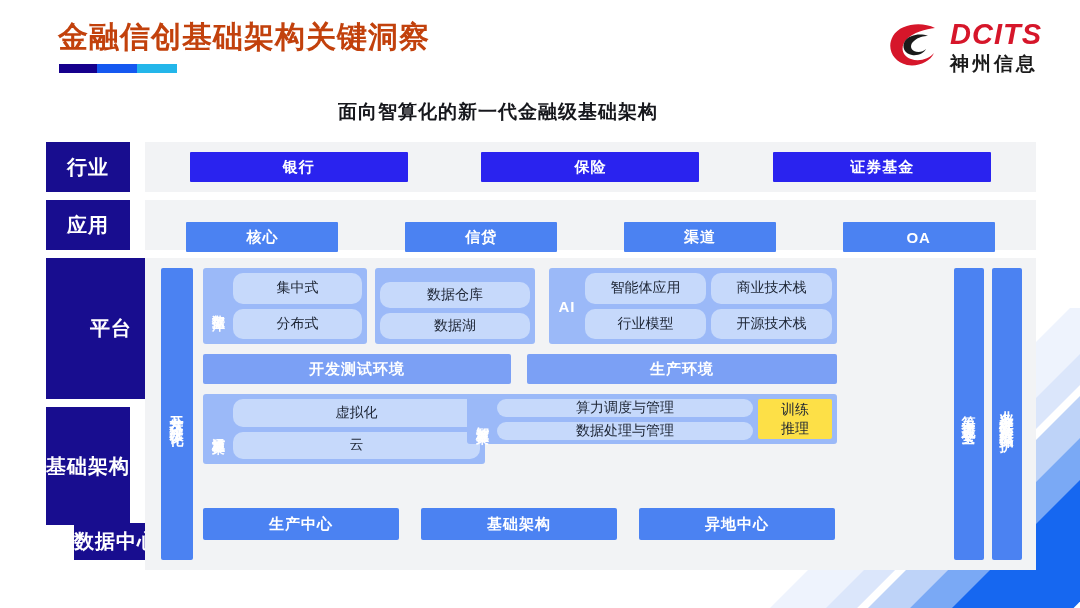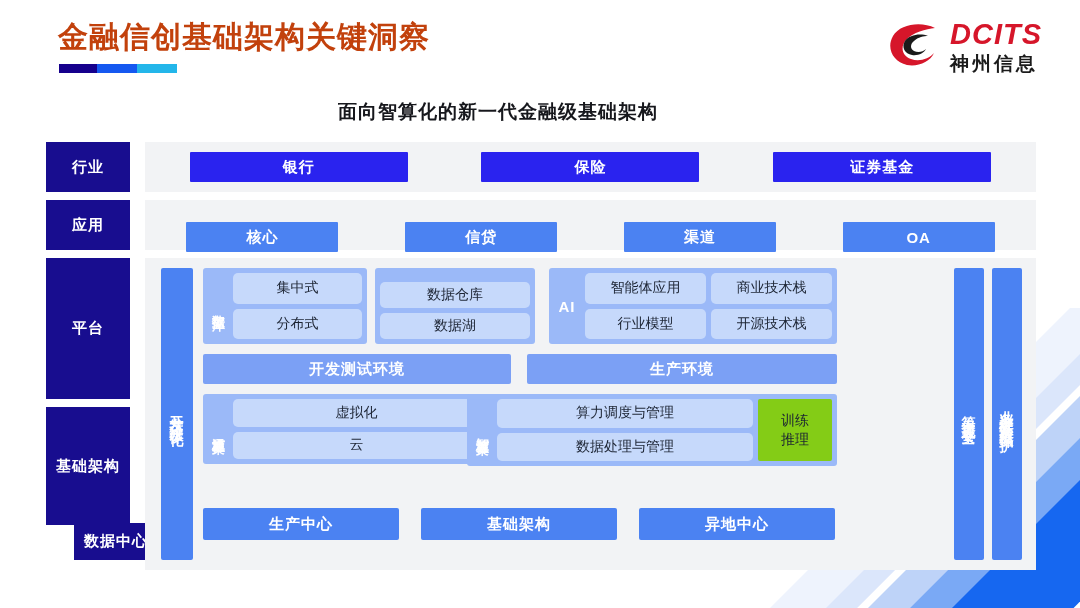--- a/index.html
+++ b/index.html
@@ -124,30 +124,30 @@
     left: 0; top: 0;
     width: 84px;
     height: 428px;
   }
   .side-box {
     position: absolute;
     left: 0;
     width: 84px;
     background: #180d8f;
     color: #ffffff;
-    font-size: 15px;
+    font-size: 20px;
     font-weight: bold;
     display: flex;
     align-items: center;
     justify-content: center;
     letter-spacing: 1px;
   }
   .side-industry { top: 0;   height: 50px; }
   .side-app      { top: 58px; height: 50px; }
-  .side-platform { top: 116px; height: 141px; }
+  .side-platform { top: 116px; height: 141px; padding-left: 23px; }
   .side-infra    { top: 265px; height: 118px; }
   .side-dc       { top: 381px; height: 37px; margin-left: 28px; }
 
   
   .panel {
     position: absolute;
     left: 99px;
     width: 891px;
     background: #f2f3f5;
     box-sizing: border-box;
@@ -255,21 +255,21 @@
     min-width: 0;
   }
   .sub-chip {
     flex: 1 1 0;
     background: #c6d9fb;
     color: #1c2433;
     font-size: 14px;
     display: flex;
     align-items: center;
     justify-content: center;
-    border-radius: 5px;
+    border-radius: 10px;
     white-space: nowrap;
   }
 
   
   .grp-db       { left: 0;   top: 0;  width: 164px; height: 76px; }
   .grp-da       { left: 172px; top: 0; width: 160px; height: 76px; flex-direction: column; }
   .grp-ai       { left: 346px; top: 0; width: 288px; height: 76px; background:#9bb9f8; }
   .grp-ai .group-label { font-size: 15px; writing-mode: horizontal-tb; width: 26px; }
   .ai-grid {
     flex: 1 1 auto;
@@ -297,37 +297,37 @@
     display: flex;
     align-items: center;
     justify-content: center;
     border-radius: 2px;
     letter-spacing: 1px;
   }
   .env-dev  { width: 308px; }
   .env-prod { width: 310px; }
 
   .grp-gen  { left: 0;   top: 126px; width: 282px; height: 70px; }
-  .grp-ai2  { left: 264px; top: 126px; width: 370px; height: 72px; }
+  .grp-ai2  { left: 264px; top: 126px; width: 370px; height: 50px; }
   .ai2-inner {
     flex: 1 1 auto;
     display: flex;
     gap: 5px;
     min-width: 0;
   }
   .ai2-stack {
     flex: 1 1 auto;
     display: flex;
     flex-direction: column;
     gap: 5px;
     min-width: 0;
   }
   .train-chip {
     flex: 0 0 74px;
-    background: #84cc16;
+    background: #fde047;
     color: #1c2433;
     font-size: 14px;
     line-height: 1.35;
     display: flex;
     flex-direction: column;
     align-items: center;
     justify-content: center;
     border-radius: 2px;
     text-align: center;
   }

